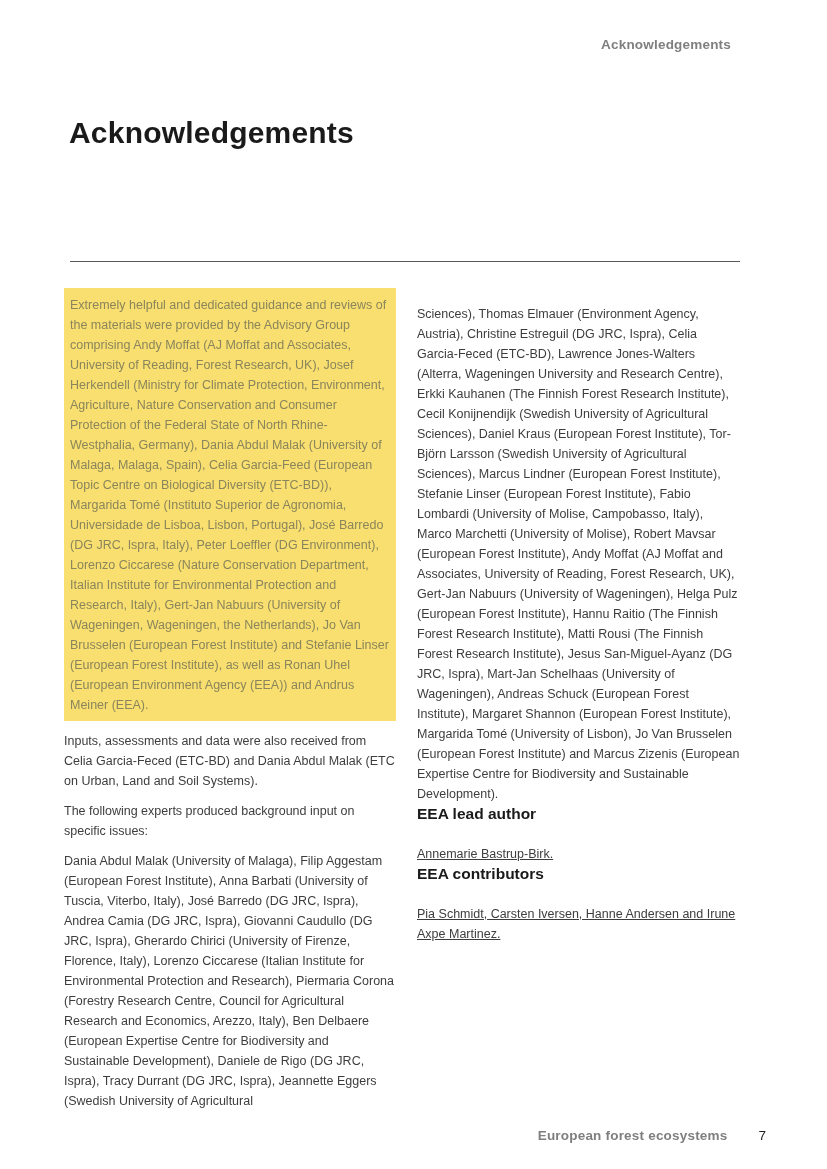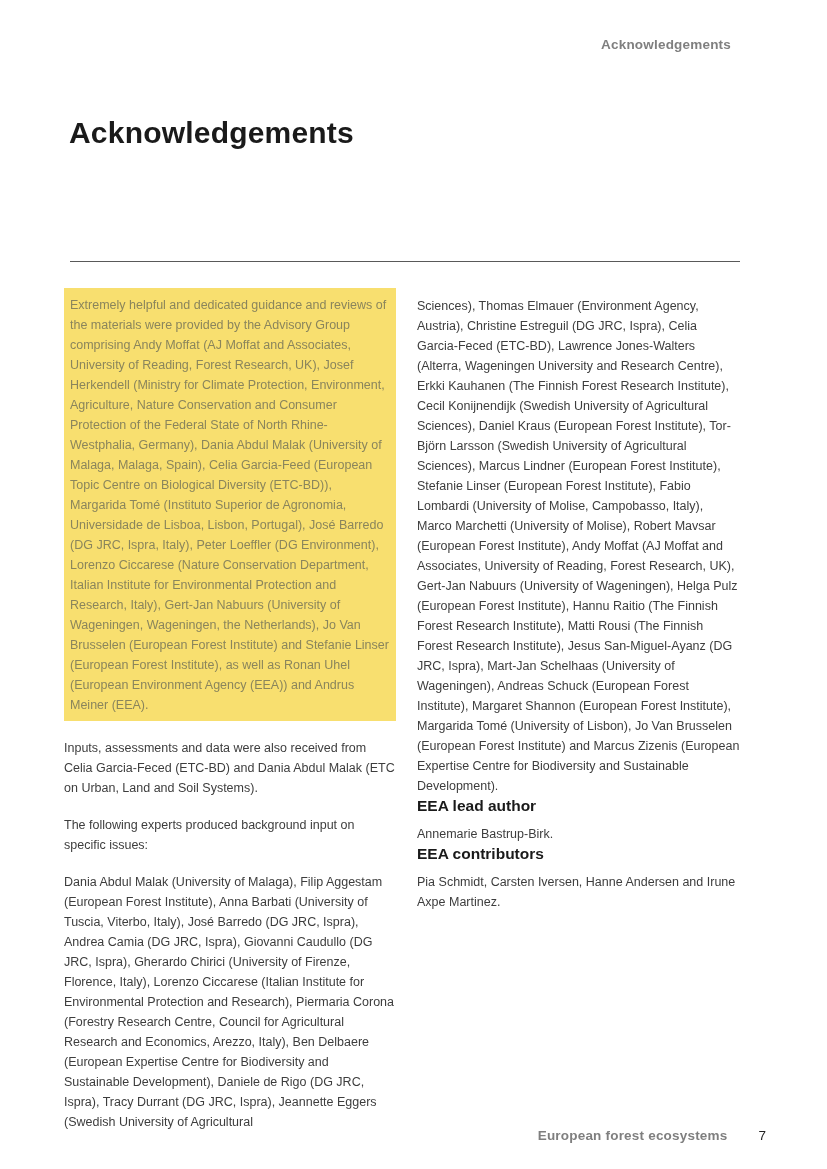--- a/index.html
+++ b/index.html
@@ -58,28 +58,28 @@
   .col-right { width: 323px; flex: 0 0 323px; }
   .highlight-box {
     box-sizing: border-box;
     width: 332px;
     background: var(--highlight-bg, #F8DF6F);
     color: var(--highlight-text, #8a855c);
     padding: 7px 6px 6px 6px;
     min-height: 358px;
   }
   .para { margin: 0; padding: 0; }
-  .col-left .para { margin-top: 17px; }
-  .col-right .para-first { margin-top: 8px; }
+  .col-left .para { margin-top: 10px; }
+  .col-right .para-first { margin-top: 16px; }
   .subsection-heading {
     font-size: 15.5px;
     font-weight: bold;
     color: var(--title-text, #1a1a1a);
   }
-  .subsection-body { margin-top: 8px; }
+  .subsection-body { margin-top: 20px; text-decoration: underline; }
   .footer {
     position: absolute;
     top: 1128px;
     right: 52px;
     display: flex;
     align-items: baseline;
     gap: 31px;
     font-size: 13.5px;
   }
   .footer-book-title {

